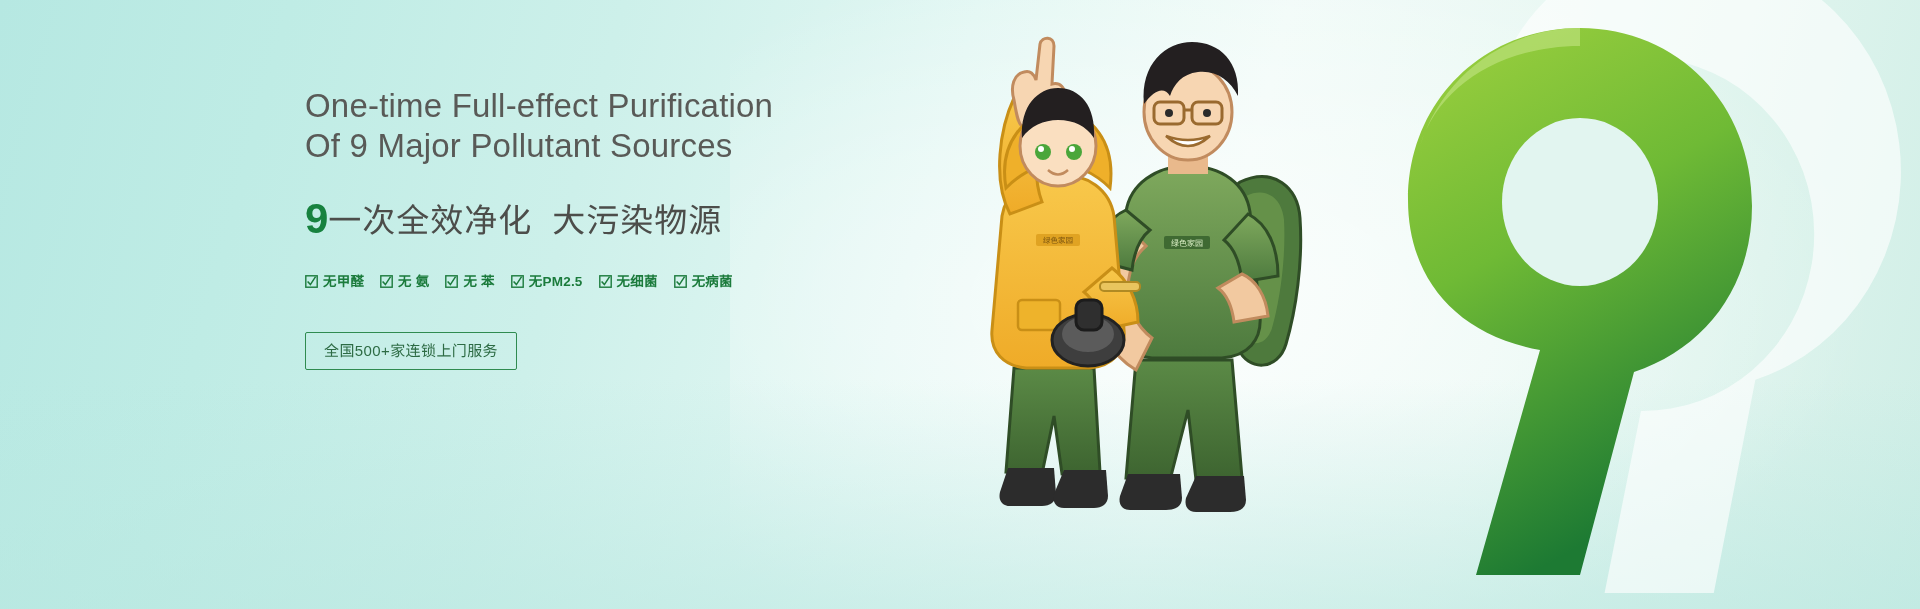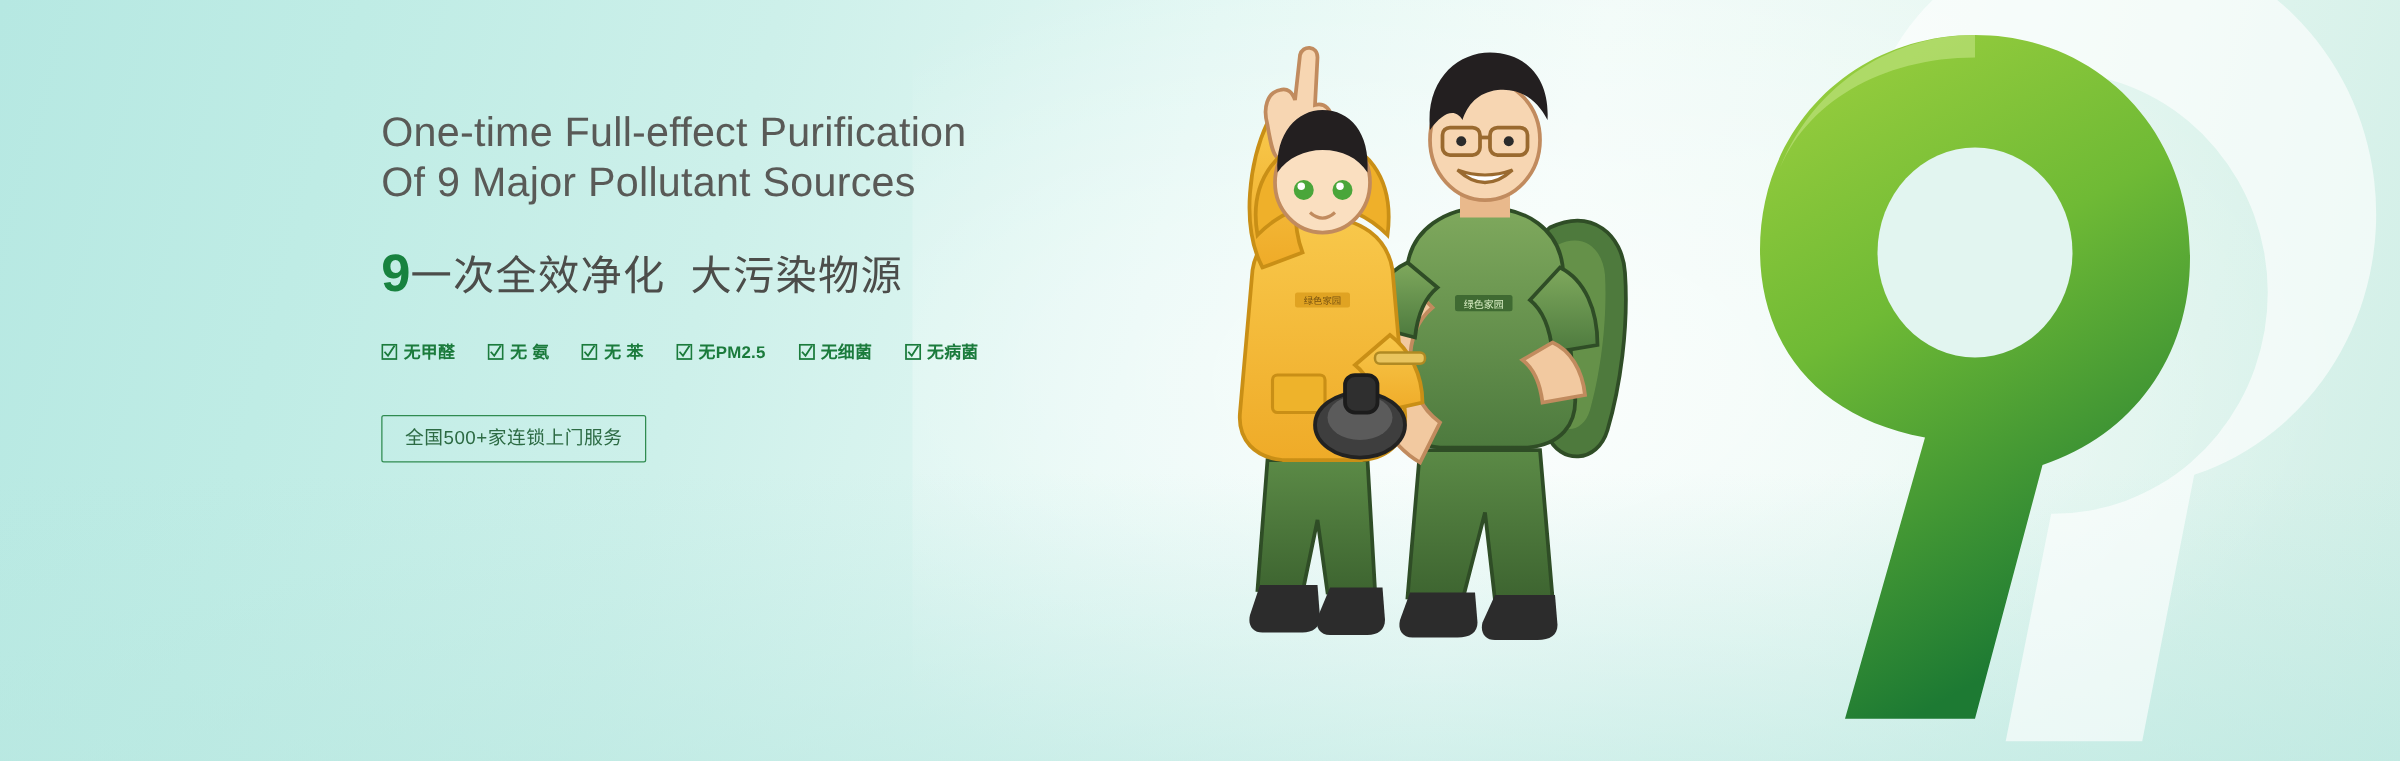--- a/index.html
+++ b/index.html
@@ -89,21 +89,21 @@
   .headline-cn .gap {
     display: inline-block;
     width: 20px;
   }
 
   
   .badges {
     display: flex;
     align-items: center;
     margin-top: 34px;
-    gap: 26px;
+    gap: 16px;
     white-space: nowrap;
   }
   .badge {
     display: inline-flex;
     align-items: center;
     gap: 5px;
     color: #1b7b3c;
     font-size: 13.5px;
     font-weight: 700;
     line-height: 1;

